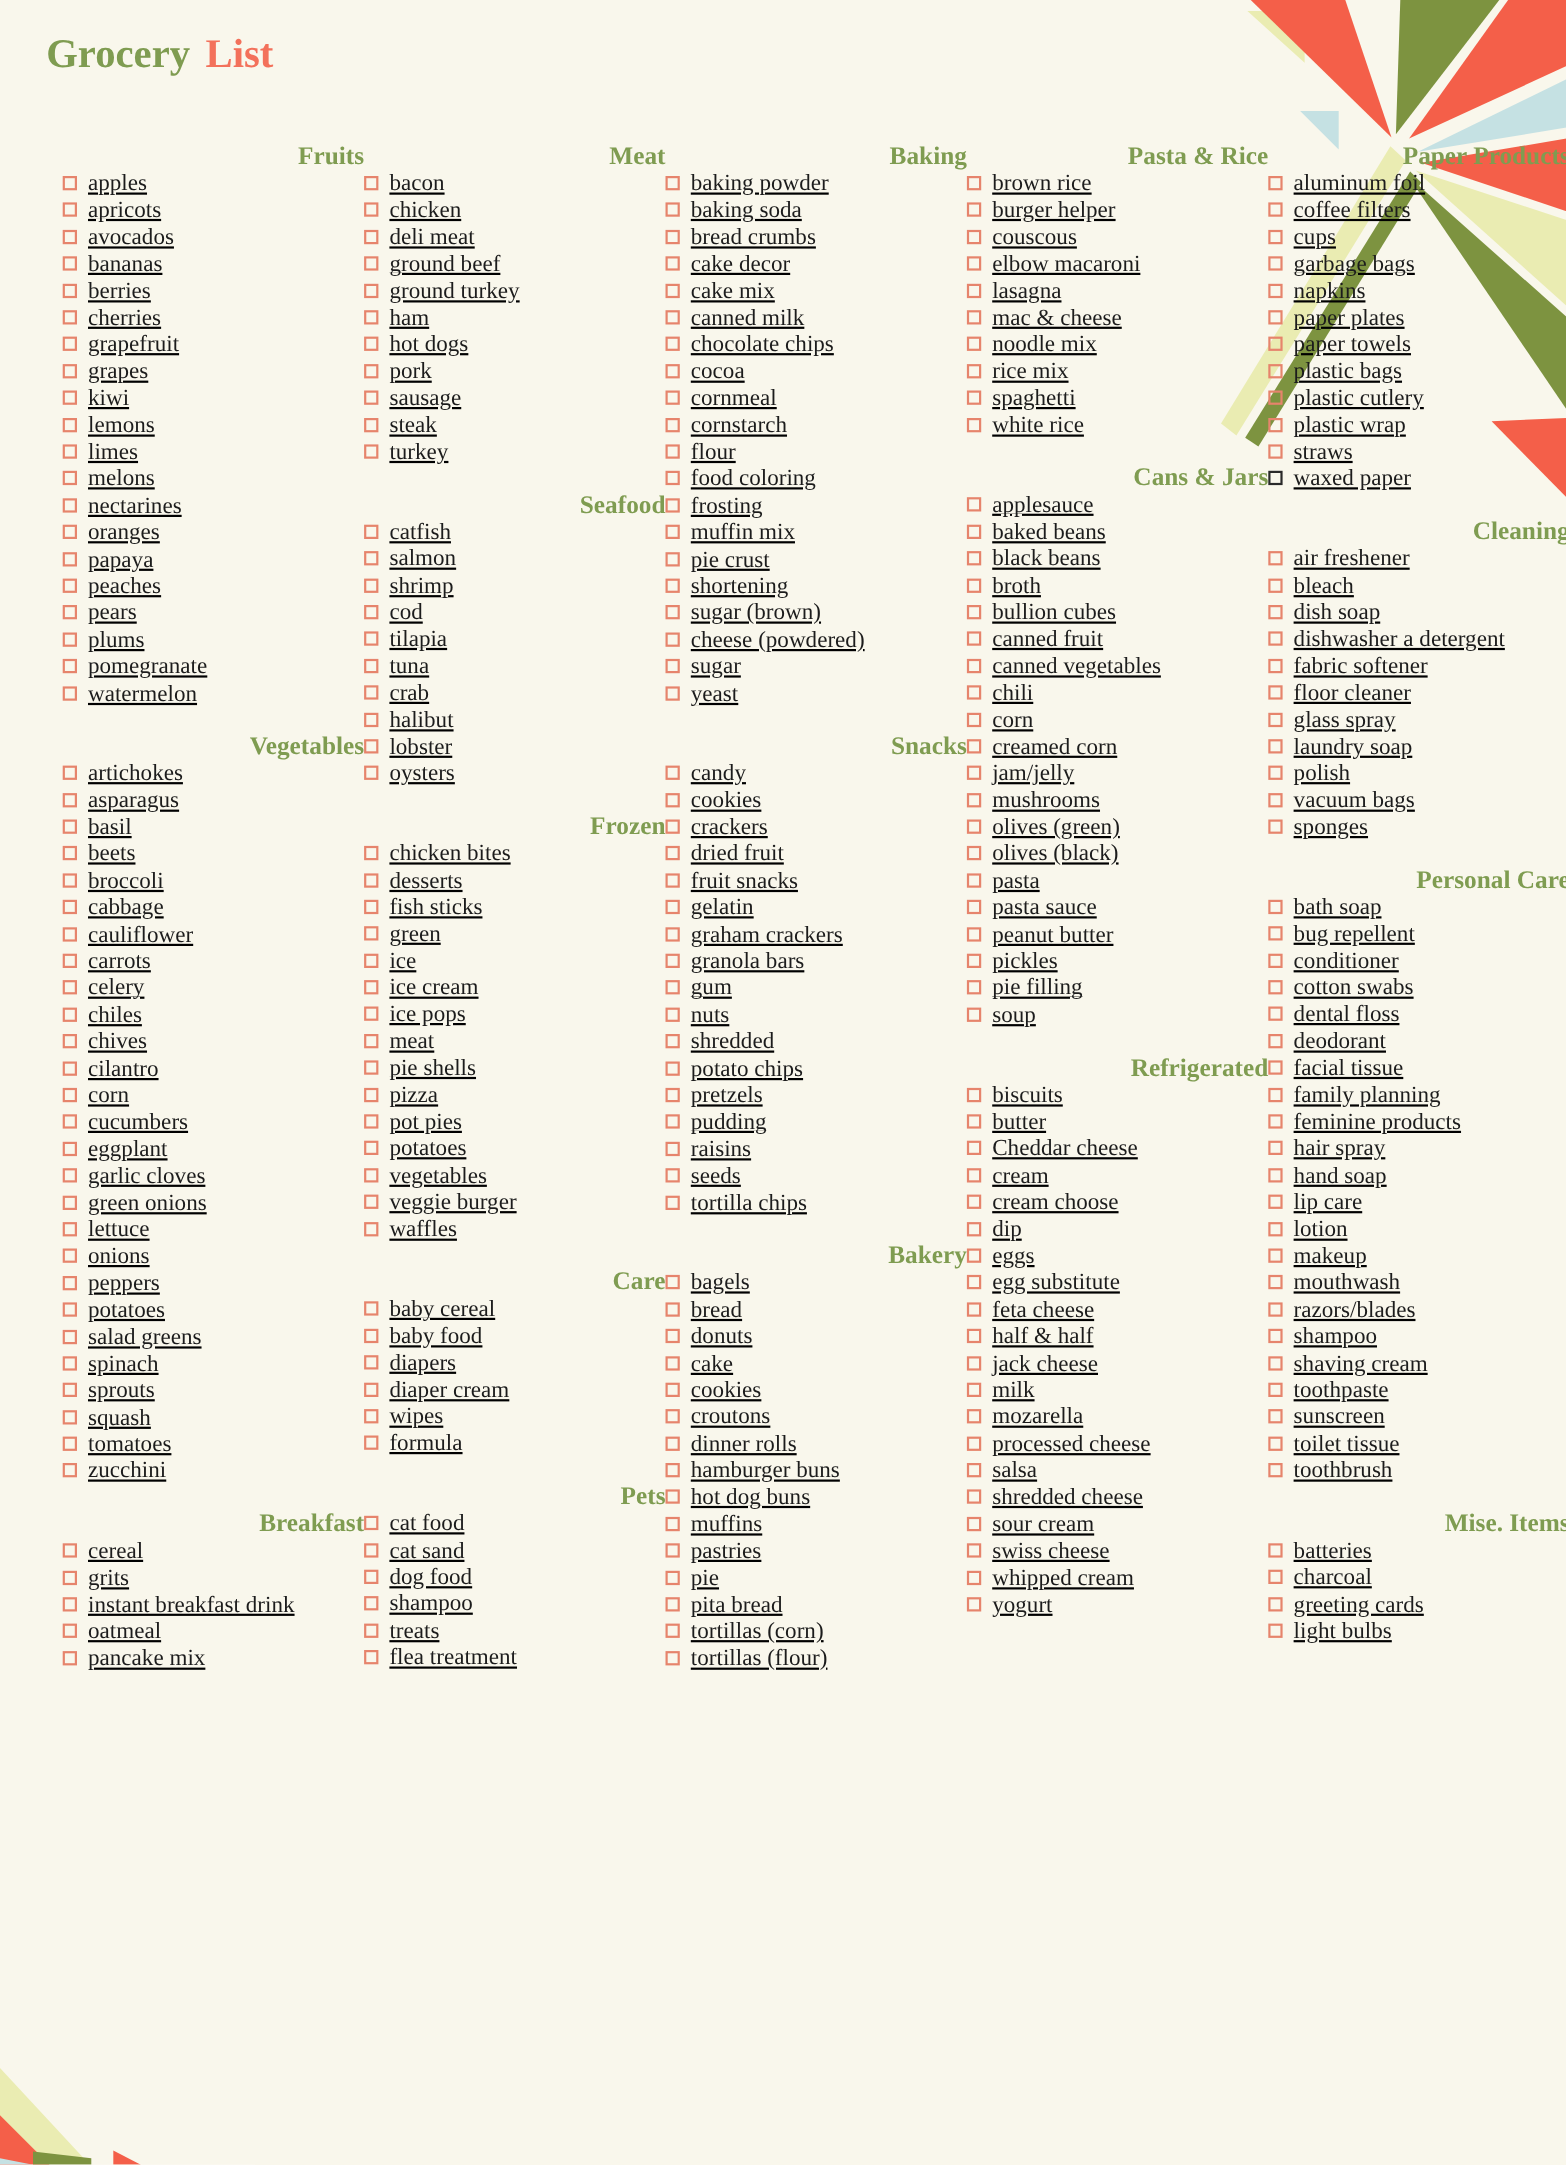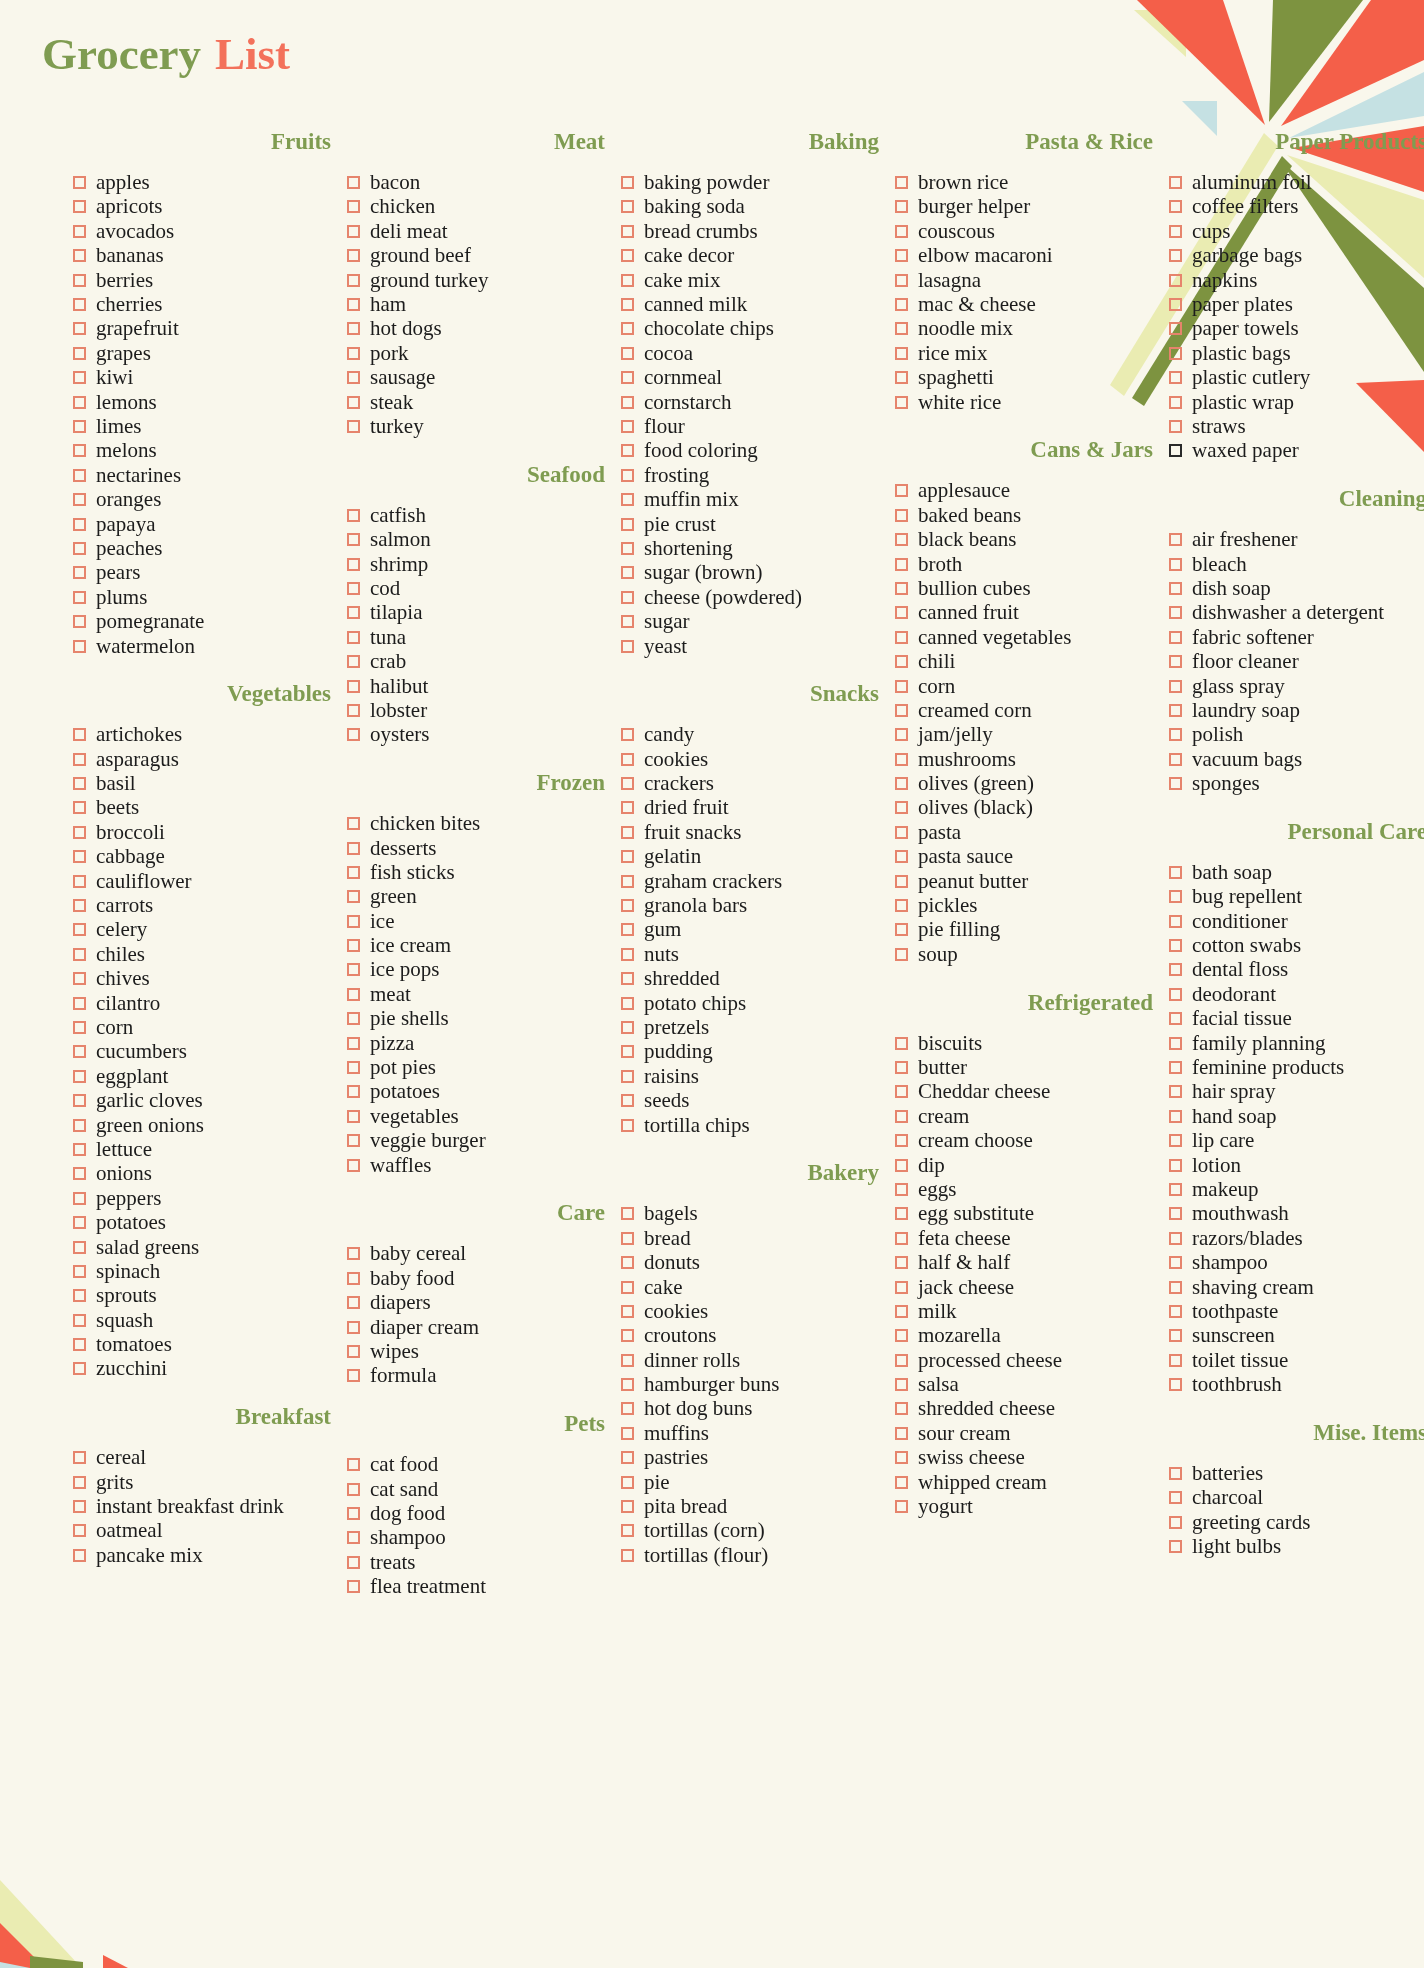--- a/index.html
+++ b/index.html
@@ -16,39 +16,39 @@
   html,body{margin:0;padding:0;}
   .page{
     position:relative;
     width:1424px;height:1968px;
     background:var(--bg);
     overflow:hidden;
     font-family:"Liberation Serif", serif;
   }
   .title{
     position:absolute;left:42px;top:28px;margin:0;
-    font-size:45px;font-weight:700;letter-spacing:0;
+    font-size:37px;font-weight:700;letter-spacing:0;
     font-family:"Liberation Serif", serif;
     white-space:nowrap;
   }
   .title .w1{color:var(--olive);margin-right:14px;}
   .title .w2{color:var(--coral);}
   .columns{
     position:absolute;left:57px;top:130px;
     display:flex;
   }
   .col{width:274px;flex:0 0 274px;text-align:right;}
   h2.sec-h{
     margin:24px 0 0 0;
     font-size:23px;line-height:24.4px;
     font-weight:700;color:var(--olive);
     font-family:"Liberation Serif", serif;
   }
   .col > h2.sec-h:first-child{margin-top:0;}
-  ul.items{list-style:none;margin:16px;padding:0;}
+  ul.items{list-style:none;margin:0;padding:0;text-decoration:underline;}
   li.item{height:24.4px;display:flex;align-items:center;}
   .cb{
     width:13px;height:13px;box-sizing:border-box;
     border:2px solid var(--cb);
     margin-right:10px;flex:0 0 auto;
     background:transparent;
   }
   .cb.black{border-color:#2a2a2a;}
   .lab{
     font-size:21px;line-height:1;color:var(--ink);

